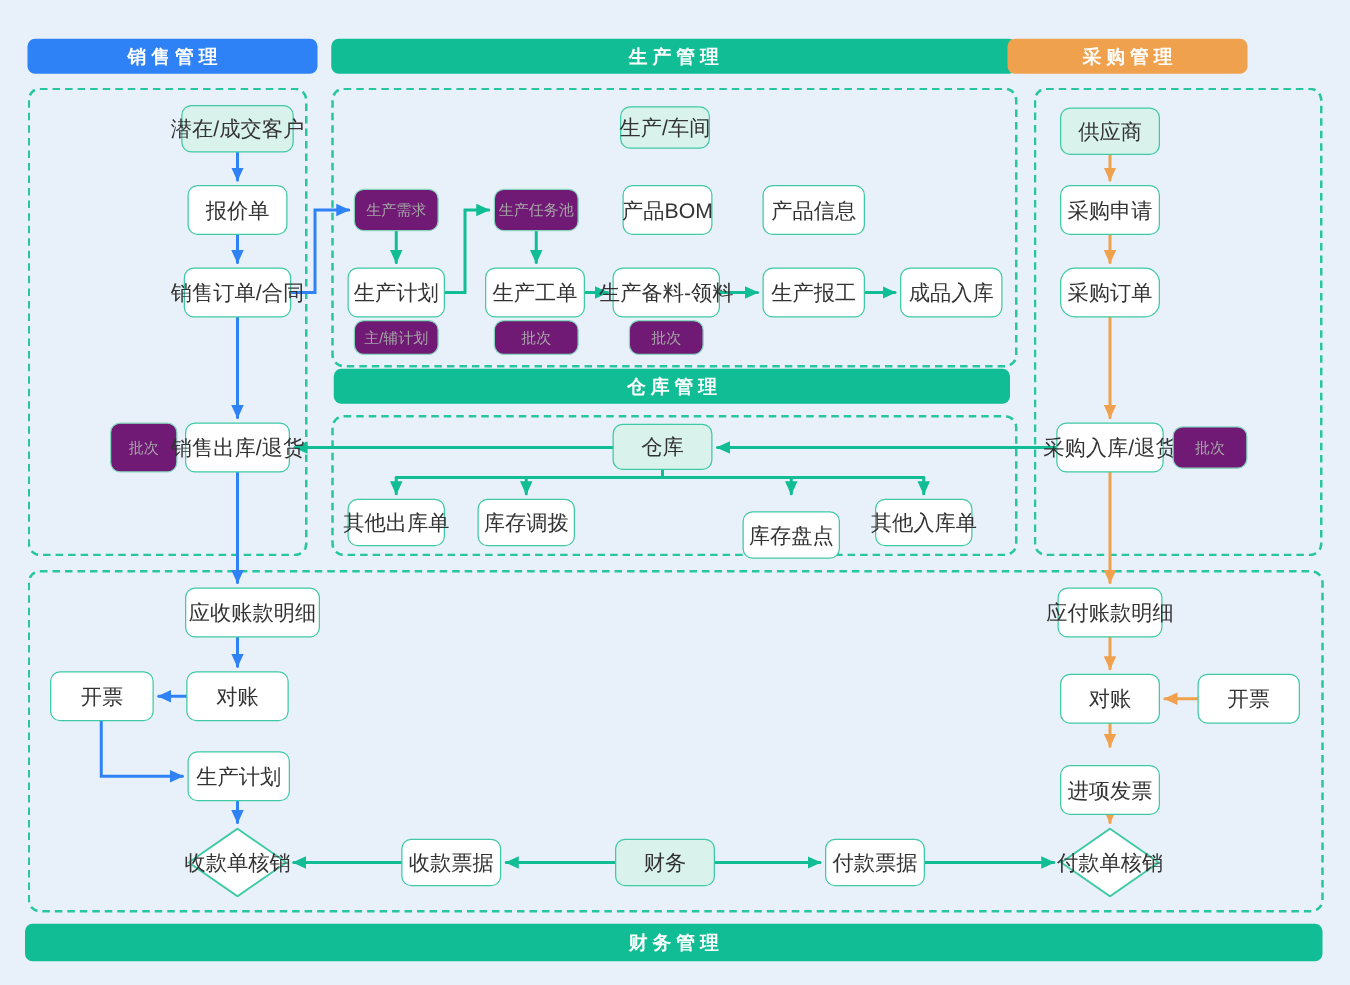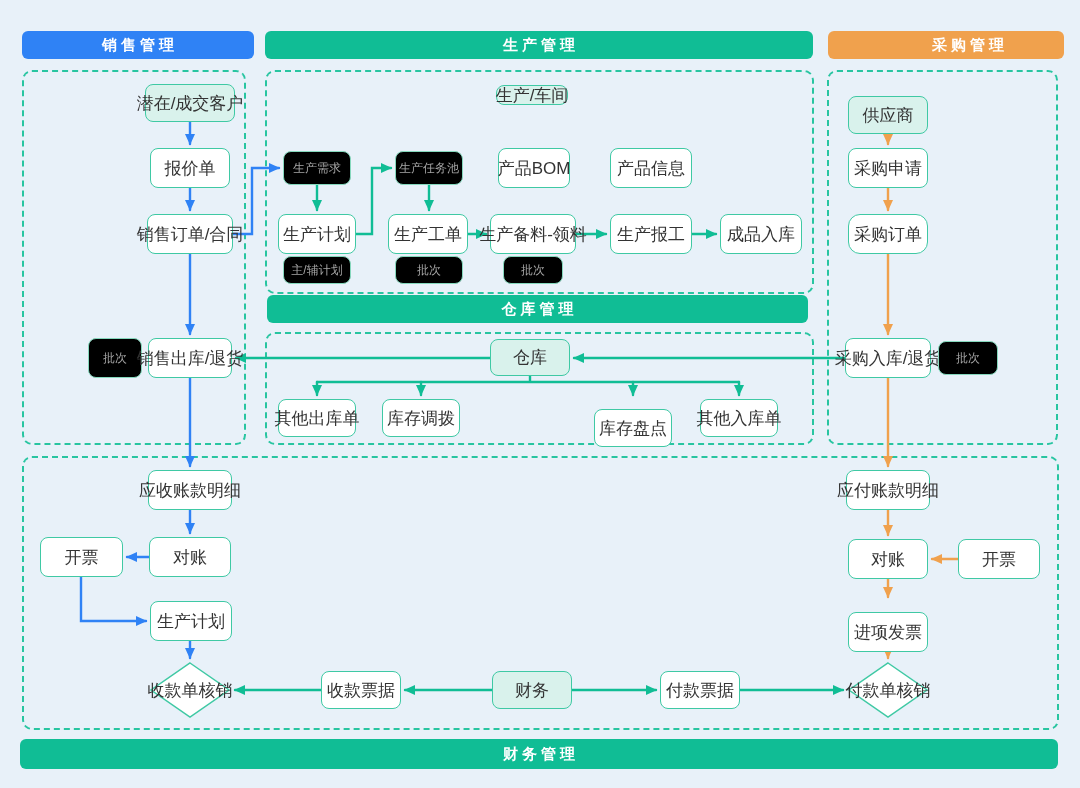--- a/index.html
+++ b/index.html
@@ -17,21 +17,21 @@
   .bar{
     position:absolute;
     display:flex;align-items:center;justify-content:center;
     color:#fff;font-size:15px;font-weight:700;
     letter-spacing:4px;text-indent:4px;
     border-radius:6px;
     z-index:3;
   }
   .bar-sales{left:22px;top:31px;width:232px;height:28px;background:#2f82f5;}
   .bar-production{left:265px;top:31px;width:548px;height:28px;background:#10bd95;}
-  .bar-purchase{left:828px;top:31px;width:192px;height:28px;background:#f0a14d;padding-left:44px;}
+  .bar-purchase{left:806px;top:31px;width:192px;height:28px;background:#f0a14d;}
   .bar-warehouse{left:267px;top:295px;width:541px;height:28px;background:#10bd95;}
   .bar-finance{left:20px;top:739px;width:1038px;height:30px;background:#10bd95;}
   
   .region{
     position:absolute;
     border:2px dashed #28c5a1;
     border-radius:10px;
     z-index:1;
   }
   .region-sales{left:22px;top:70px;width:220px;height:371px;}
@@ -48,64 +48,64 @@
     white-space:nowrap;
     font-size:17px;font-weight:400;color:#333;
     background:#fff;
     border:1.5px solid #3fc9a4;
     border-radius:8px;
     box-sizing:border-box;
     z-index:4;
   }
   .entity{background:#d9f2ec;}
   .tag{
-    background:#000000;
+    background:#701a75;
     border-color:#85d8bd;
     color:#a6a6a6;
     font-size:12px;font-weight:500;
   }
   .diamond{
     background:transparent;border:none;border-radius:0;
   }
   .diamond svg{position:absolute;left:0;top:0;}
   .diamond span{position:relative;z-index:1;}
   
   .n-customer{left:145px;top:84px;width:90px;height:38px;}
   .n-quotation{left:150px;top:148px;width:80px;height:40px;}
   .n-sales-order{left:147px;top:214px;width:86px;height:40px;}
   .n-batch-sales{left:88px;top:338px;width:54px;height:40px;}
   .n-sales-outbound{left:148px;top:338px;width:84px;height:40px;}
   
-  .n-workshop{left:496px;top:85px;width:72px;height:20px;}
+  .n-workshop{left:496px;top:85px;width:72px;height:34px;}
   .n-prod-demand{left:283px;top:151px;width:68px;height:34px;}
   .n-prod-task-pool{left:395px;top:151px;width:68px;height:34px;}
   .n-product-bom{left:498px;top:148px;width:72px;height:40px;}
   .n-product-info{left:610px;top:148px;width:82px;height:40px;}
   .n-prod-plan{left:278px;top:214px;width:78px;height:40px;}
   .n-main-aux-plan{left:283px;top:256px;width:68px;height:28px;}
   .n-prod-workorder{left:388px;top:214px;width:80px;height:40px;}
   .n-batch-workorder{left:395px;top:256px;width:68px;height:28px;}
   .n-prod-picking{left:490px;top:214px;width:86px;height:40px;}
   .n-batch-picking{left:503px;top:256px;width:60px;height:28px;}
   .n-prod-report{left:610px;top:214px;width:82px;height:40px;}
   .n-finished-inbound{left:720px;top:214px;width:82px;height:40px;}
   
   .n-warehouse{left:490px;top:339px;width:80px;height:37px;}
   .n-other-outbound{left:278px;top:399px;width:78px;height:38px;}
   .n-stock-transfer{left:382px;top:399px;width:78px;height:38px;}
   .n-stock-count{left:594px;top:399px;width:78px;height:38px;margin-top:10px;}
   .n-other-inbound{left:700px;top:399px;width:78px;height:38px;}
   
-  .n-supplier{left:848px;top:96px;width:80px;height:38px;}
+  .n-supplier{left:848px;top:86px;width:80px;height:38px;}
   .n-purchase-request{left:848px;top:148px;width:80px;height:40px;}
   .n-purchase-order{left:848px;top:214px;width:80px;height:40px;border-radius:12px;}
   .n-purchase-inbound{left:845px;top:338px;width:86px;height:40px;}
   .n-batch-purchase{left:938px;top:341px;width:60px;height:34px;}
   
-  .n-ar-detail{left:148px;top:470px;width:84px;height:40px;}
+  .n-ar-detail{left:148px;top:470px;width:108px;height:40px;}
   .n-invoice-ar{left:40px;top:537px;width:83px;height:40px;}
   .n-reconcile-ar{left:149px;top:537px;width:82px;height:40px;}
   .n-sales-invoice{left:150px;top:601px;width:82px;height:40px;}
   .n-receipt-writeoff{left:149px;top:662px;width:82px;height:56px;}
   .n-receipt-bill{left:321px;top:671px;width:80px;height:38px;}
   .n-finance-dept{left:492px;top:671px;width:80px;height:38px;}
   .n-payment-bill{left:660px;top:671px;width:80px;height:38px;}
   .n-payment-writeoff{left:847px;top:662px;width:82px;height:56px;}
   
   .n-ap-detail{left:846px;top:470px;width:84px;height:40px;}

